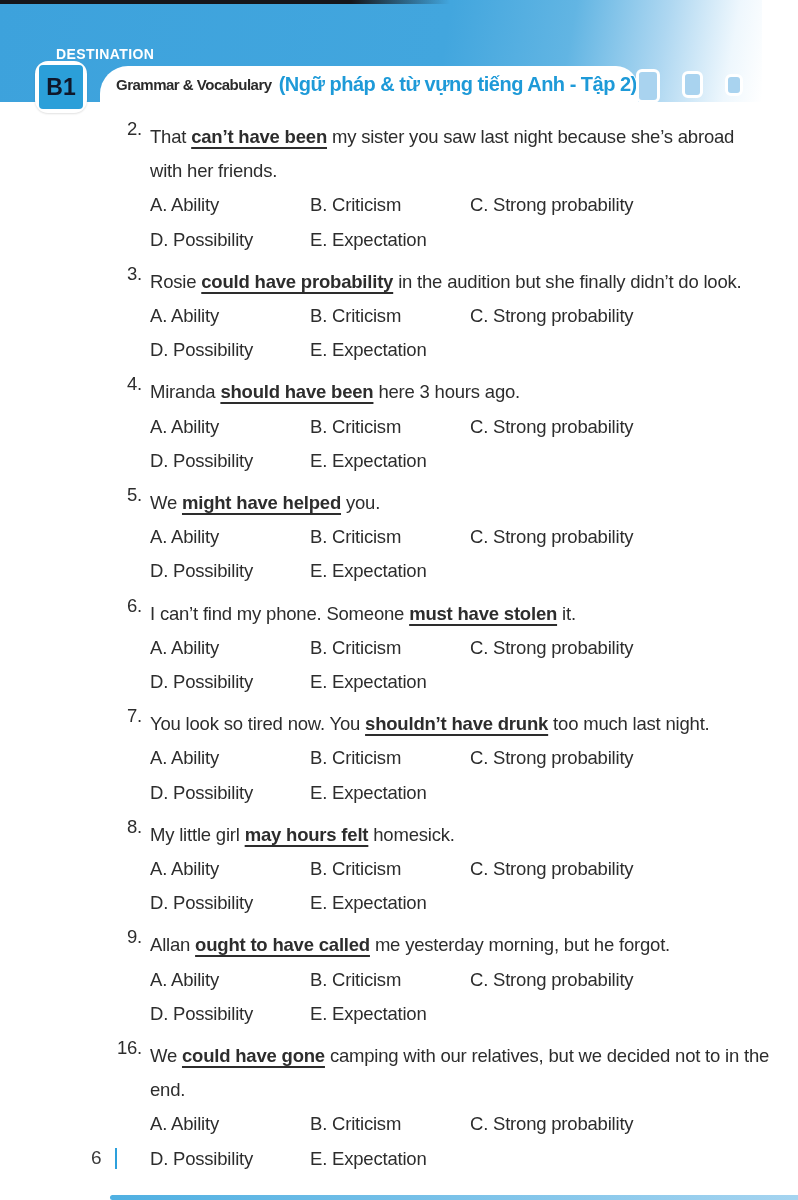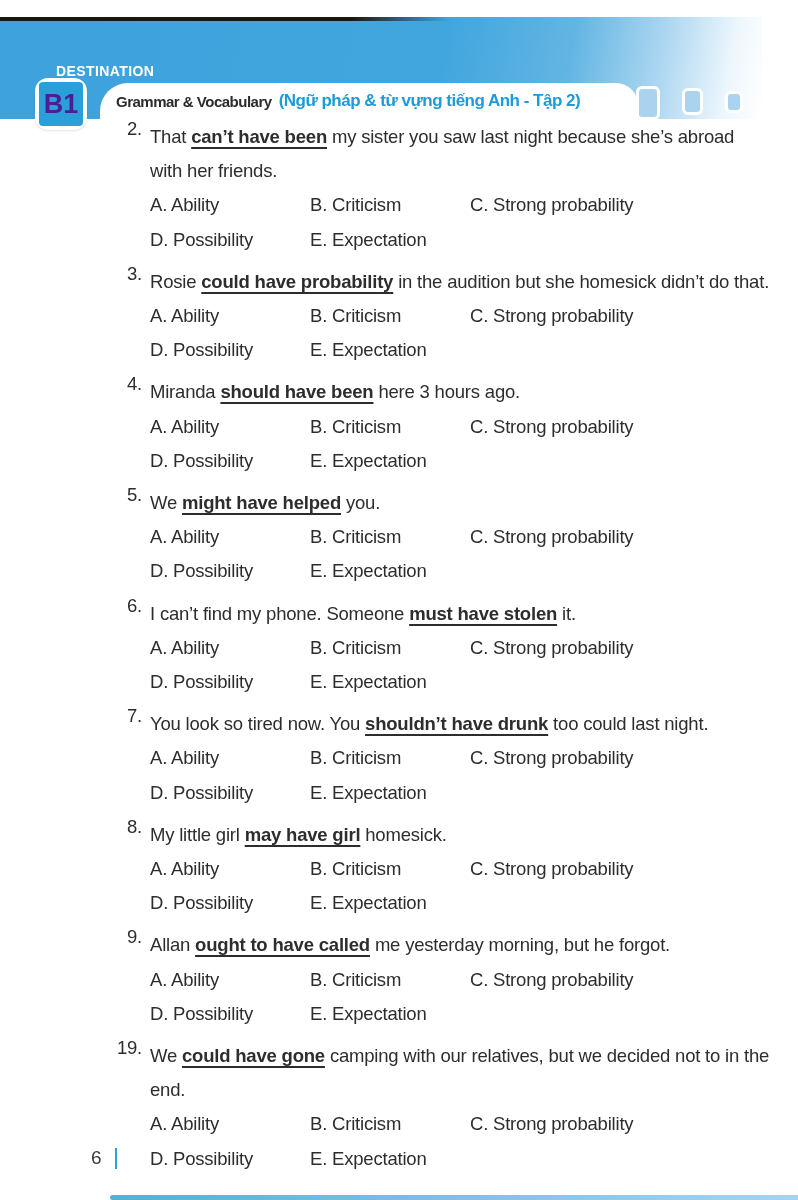--- a/index.html
+++ b/index.html
@@ -4,49 +4,49 @@
 <style>
   html,body{margin:0;padding:0;}
   body{
     width:798px;height:1200px;position:relative;overflow:hidden;
     background:#ffffff;
     font-family:"Liberation Sans","DejaVu Sans",sans-serif;
     -webkit-font-smoothing:antialiased;
   }
   
   .header{
-    position:absolute;top:17px;left:0;width:762px;height:102px;
+    position:absolute;top:0;left:0;width:762px;height:102px;
     background:linear-gradient(100deg,#3da2dc 0%,#42a6de 58%,#62b5e3 74%,#aed7f1 86%,#eef7fd 95%,#ffffff 100%);
   }
   .topbar{
     position:absolute;top:0;left:0;height:4px;width:450px;
     background:linear-gradient(to right,#15161b 0%,#15161b 78%,rgba(21,22,27,0) 100%);
   }
   .brand{
     position:absolute;left:56px;top:46px;
     color:#ffffff;font-weight:700;font-size:14px;letter-spacing:.4px;
   }
   .badge{
     position:absolute;left:35px;top:61px;width:52px;height:52px;
     background:#ffffff;border-radius:13px;z-index:3;
     display:flex;align-items:center;justify-content:center;
     box-shadow:0 1px 2px rgba(0,0,0,.12);
   }
   .badge-inner{
     width:44px;height:44px;background:#2b9fd9;border-radius:4px;
-    color:#4c1d95;font-weight:700;font-size:27px;
+    color:#0f172a;font-weight:700;font-size:23px;
     display:flex;align-items:center;justify-content:center;
   }
   .banner{
     position:absolute;left:100px;top:66px;width:522px;height:36px;
     background:#ffffff;border-radius:28px 22px 0 0;z-index:2;
     display:flex;align-items:center;white-space:nowrap;padding-left:16px;
   }
   .banner .t1{font-weight:700;font-size:15px;letter-spacing:-.5px;color:#2b2b2b;}
-  .banner .t2{font-weight:700;font-size:17px;letter-spacing:-.5px;color:#1e9ad8;margin-left:7px;}
+  .banner .t2{font-weight:700;font-size:20px;letter-spacing:-.5px;color:#1e9ad8;margin-left:7px;}
   .sq{position:absolute;background:#a9d3ef;border:3px solid #ffffff;border-radius:6px;z-index:2;}
   .sq1{left:636px;top:69px;width:18px;height:28px;}
   .sq2{left:682px;top:71px;width:15px;height:21px;}
   .sq3{left:725px;top:74px;width:12px;height:16px;}
   
   .main{position:absolute;top:112px;left:0;width:798px;color:#2d2d2d;}
   .question{padding:0 28px 0 112px;font-size:18.5px;letter-spacing:-.2px;}
   .q-line{display:flex;line-height:34.2px;}
   .q-num{flex:none;width:30px;text-align:right;}
   .q-body{flex:1;margin-left:8px;margin-top:8px;}
@@ -104,21 +104,21 @@
       <div class="opts-row">
         <span class="opt w1">D. Possibility</span>
         <span class="opt w2">E. Expectation</span>
       </div>
     </div>
   </section>
 
   <section class="question">
     <div class="q-line">
       <span class="q-num">3.</span>
-      <div class="q-body"><span>Rosie</span> <span class="modal">could have probability</span> <span>in the audition but she homesick didn’t do that.</span></div>
+      <div class="q-body"><span>Rosie</span> <span class="modal">could have probability</span> <span>in the audition but she finally didn’t do look.</span></div>
     </div>
     <div class="opts">
       <div class="opts-row">
         <span class="opt w1">A. Ability</span>
         <span class="opt w2">B. Criticism</span>
         <span class="opt w3">C. Strong probability</span>
       </div>
       <div class="opts-row">
         <span class="opt w1">D. Possibility</span>
         <span class="opt w2">E. Expectation</span>
@@ -176,39 +176,39 @@
       <div class="opts-row">
         <span class="opt w1">D. Possibility</span>
         <span class="opt w2">E. Expectation</span>
       </div>
     </div>
   </section>
 
   <section class="question">
     <div class="q-line">
       <span class="q-num">7.</span>
-      <div class="q-body"><span>You look so tired now. You</span> <span class="modal">shouldn’t have drunk</span> <span>too could last night.</span></div>
+      <div class="q-body"><span>You look so tired now. You</span> <span class="modal">shouldn’t have drunk</span> <span>too much last night.</span></div>
     </div>
     <div class="opts">
       <div class="opts-row">
         <span class="opt w1">A. Ability</span>
         <span class="opt w2">B. Criticism</span>
         <span class="opt w3">C. Strong probability</span>
       </div>
       <div class="opts-row">
         <span class="opt w1">D. Possibility</span>
         <span class="opt w2">E. Expectation</span>
       </div>
     </div>
   </section>
 
   <section class="question">
     <div class="q-line">
       <span class="q-num">8.</span>
-      <div class="q-body"><span>My little girl</span> <span class="modal">may have girl</span> <span>homesick.</span></div>
+      <div class="q-body"><span>My little girl</span> <span class="modal">may hours felt</span> <span>homesick.</span></div>
     </div>
     <div class="opts">
       <div class="opts-row">
         <span class="opt w1">A. Ability</span>
         <span class="opt w2">B. Criticism</span>
         <span class="opt w3">C. Strong probability</span>
       </div>
       <div class="opts-row">
         <span class="opt w1">D. Possibility</span>
         <span class="opt w2">E. Expectation</span>
@@ -229,21 +229,21 @@
       </div>
       <div class="opts-row">
         <span class="opt w1">D. Possibility</span>
         <span class="opt w2">E. Expectation</span>
       </div>
     </div>
   </section>
 
   <section class="question">
     <div class="q-line">
-      <span class="q-num">19.</span>
+      <span class="q-num">16.</span>
       <div class="q-body"><span>We</span> <span class="modal">could have gone</span> <span>camping with our relatives, but we decided not to in the end.</span></div>
     </div>
     <div class="opts">
       <div class="opts-row">
         <span class="opt w1">A. Ability</span>
         <span class="opt w2">B. Criticism</span>
         <span class="opt w3">C. Strong probability</span>
       </div>
       <div class="opts-row">
         <span class="opt w1">D. Possibility</span>

